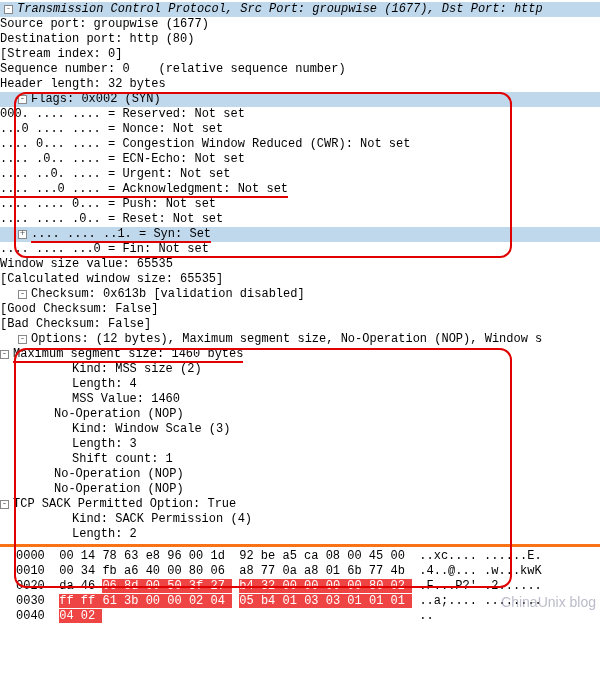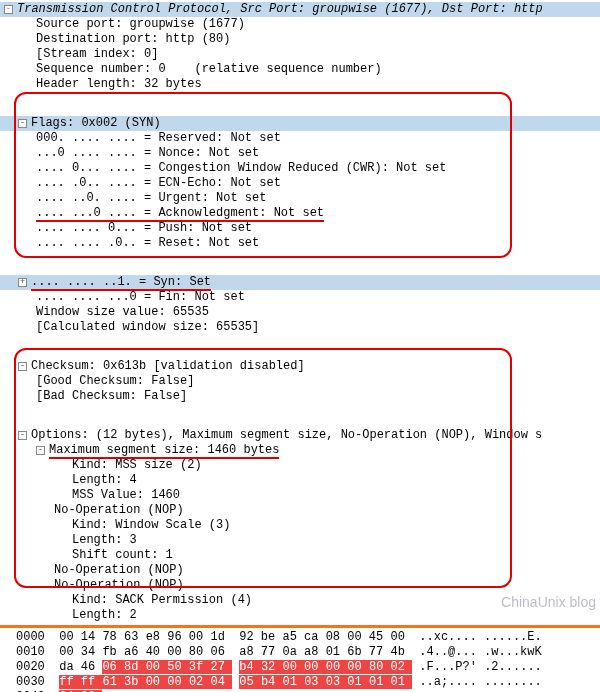--- a/index.html
+++ b/index.html
@@ -32,22 +32,22 @@
     border: 1px solid #888;
     line-height: 7px;
     font-size: 9px;
     text-align: center;
     color: #555;
     background: #fff;
     margin-right: 4px;
     vertical-align: 1px;
   }
   .indent0 { padding-left: 4px; font-style: italic; }
-  .indent1 { padding-left: 18px; margin-top: 24px; }
-  .indent2 { padding-left: 36px; }
+  .indent1 { padding-left: 18px; }
+  .indent2 { }
   .indent3 { padding-left: 54px; }
   .indent4 { padding-left: 72px; }
   .red-box1 {
     position: absolute;
     left: 14px;
     top: 92px;
     width: 498px;
     height: 166px;
     border: 2px solid #e00000;
     border-radius: 12px;
@@ -126,20 +126,21 @@
   <div class="row indent2"><span class="toggle">-</span><span class="underline-red">Maximum segment size: 1460 bytes</span></div>
   <div class="row indent4"><span>Kind: MSS size (2)</span></div>
   <div class="row indent4"><span>Length: 4</span></div>
   <div class="row indent4"><span>MSS Value: 1460</span></div>
   <div class="row indent3"><span>No-Operation (NOP)</span></div>
   <div class="row indent4"><span>Kind: Window Scale (3)</span></div>
   <div class="row indent4"><span>Length: 3</span></div>
   <div class="row indent4"><span>Shift count: 1</span></div>
   <div class="row indent3"><span>No-Operation (NOP)</span></div>
   <div class="row indent3"><span>No-Operation (NOP)</span></div>
+  <div class="row indent2"><span class="toggle">-</span><span>TCP SACK Permitted Option: True</span></div>
   <div class="row indent4"><span>Kind: SACK Permission (4)</span></div>
   <div class="row indent4"><span>Length: 2</span></div>
 </div>
 
 <div class="red-box1"></div>
 <div class="red-box2"></div>
 
 <div class="hexpane" id="hexpane">
       <div class="hexrow"><span class="offset">0000</span>  00 14 78 63 e8 96 00 1d  92 be a5 ca 08 00 45 00  <span class="ascii">..xc.... ......E.</span></div>
       <div class="hexrow"><span class="offset">0010</span>  00 34 fb a6 40 00 80 06  a8 77 0a a8 01 6b 77 4b  <span class="ascii">.4..@... .w...kwK</span></div>

